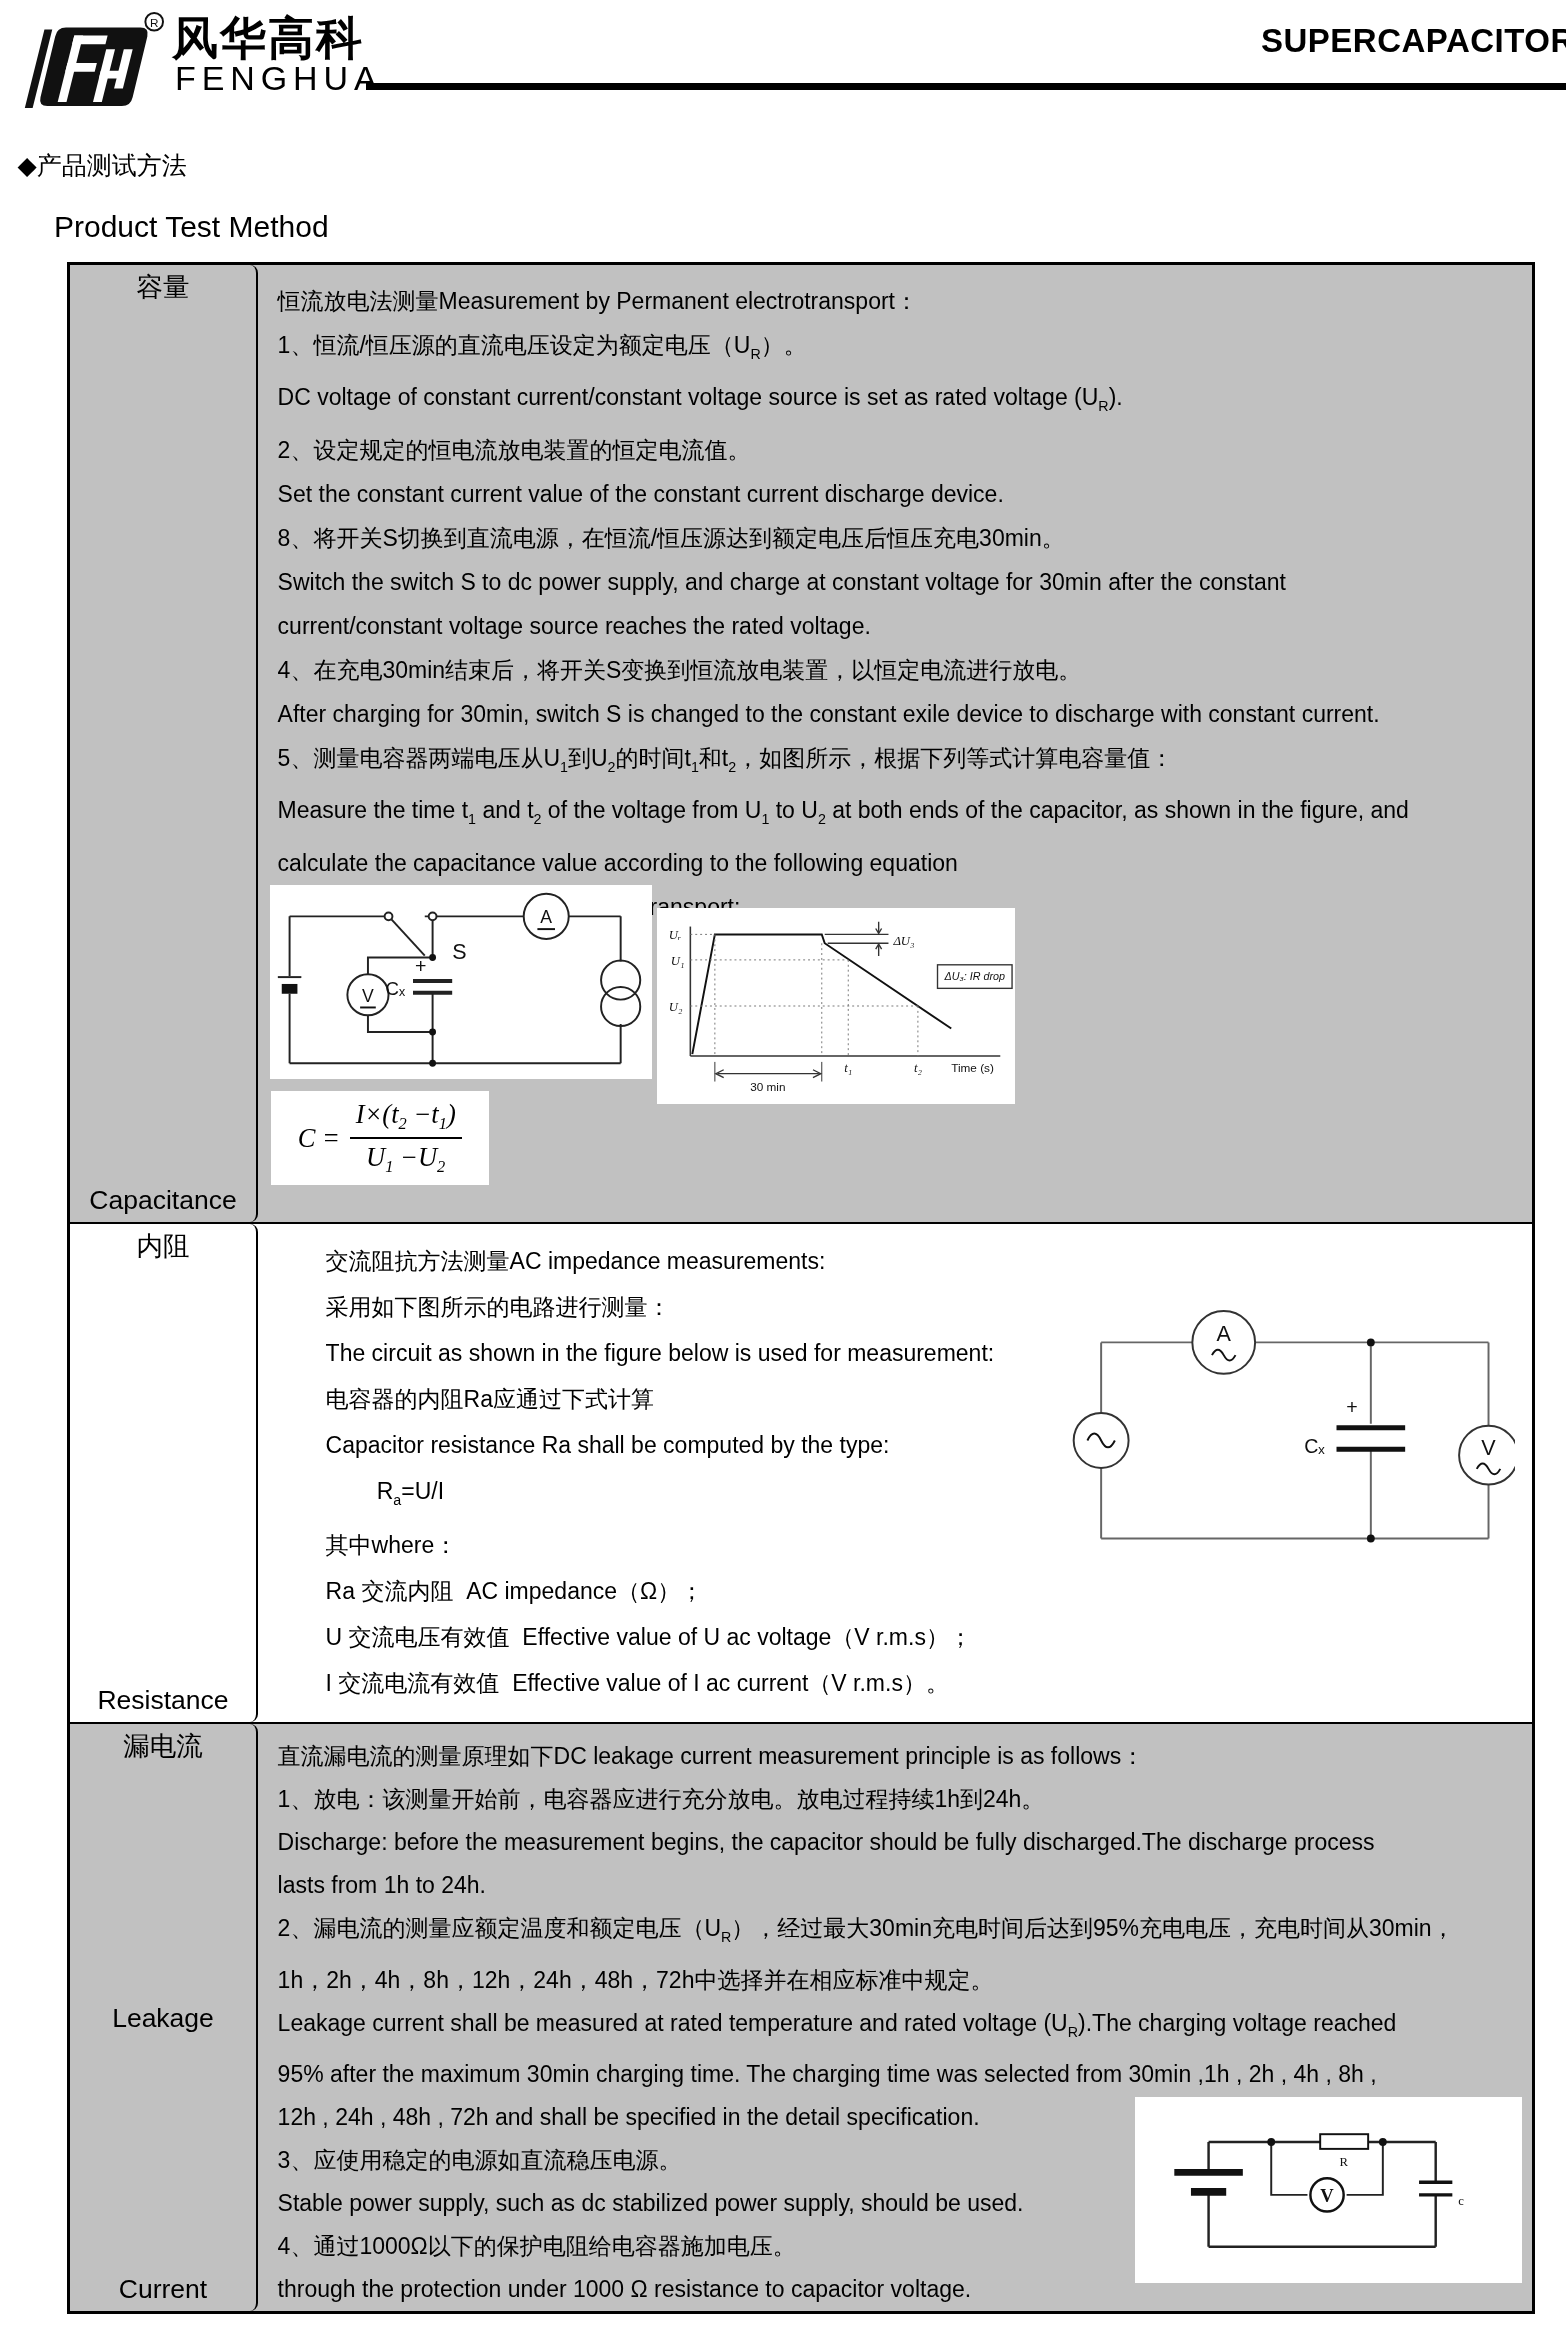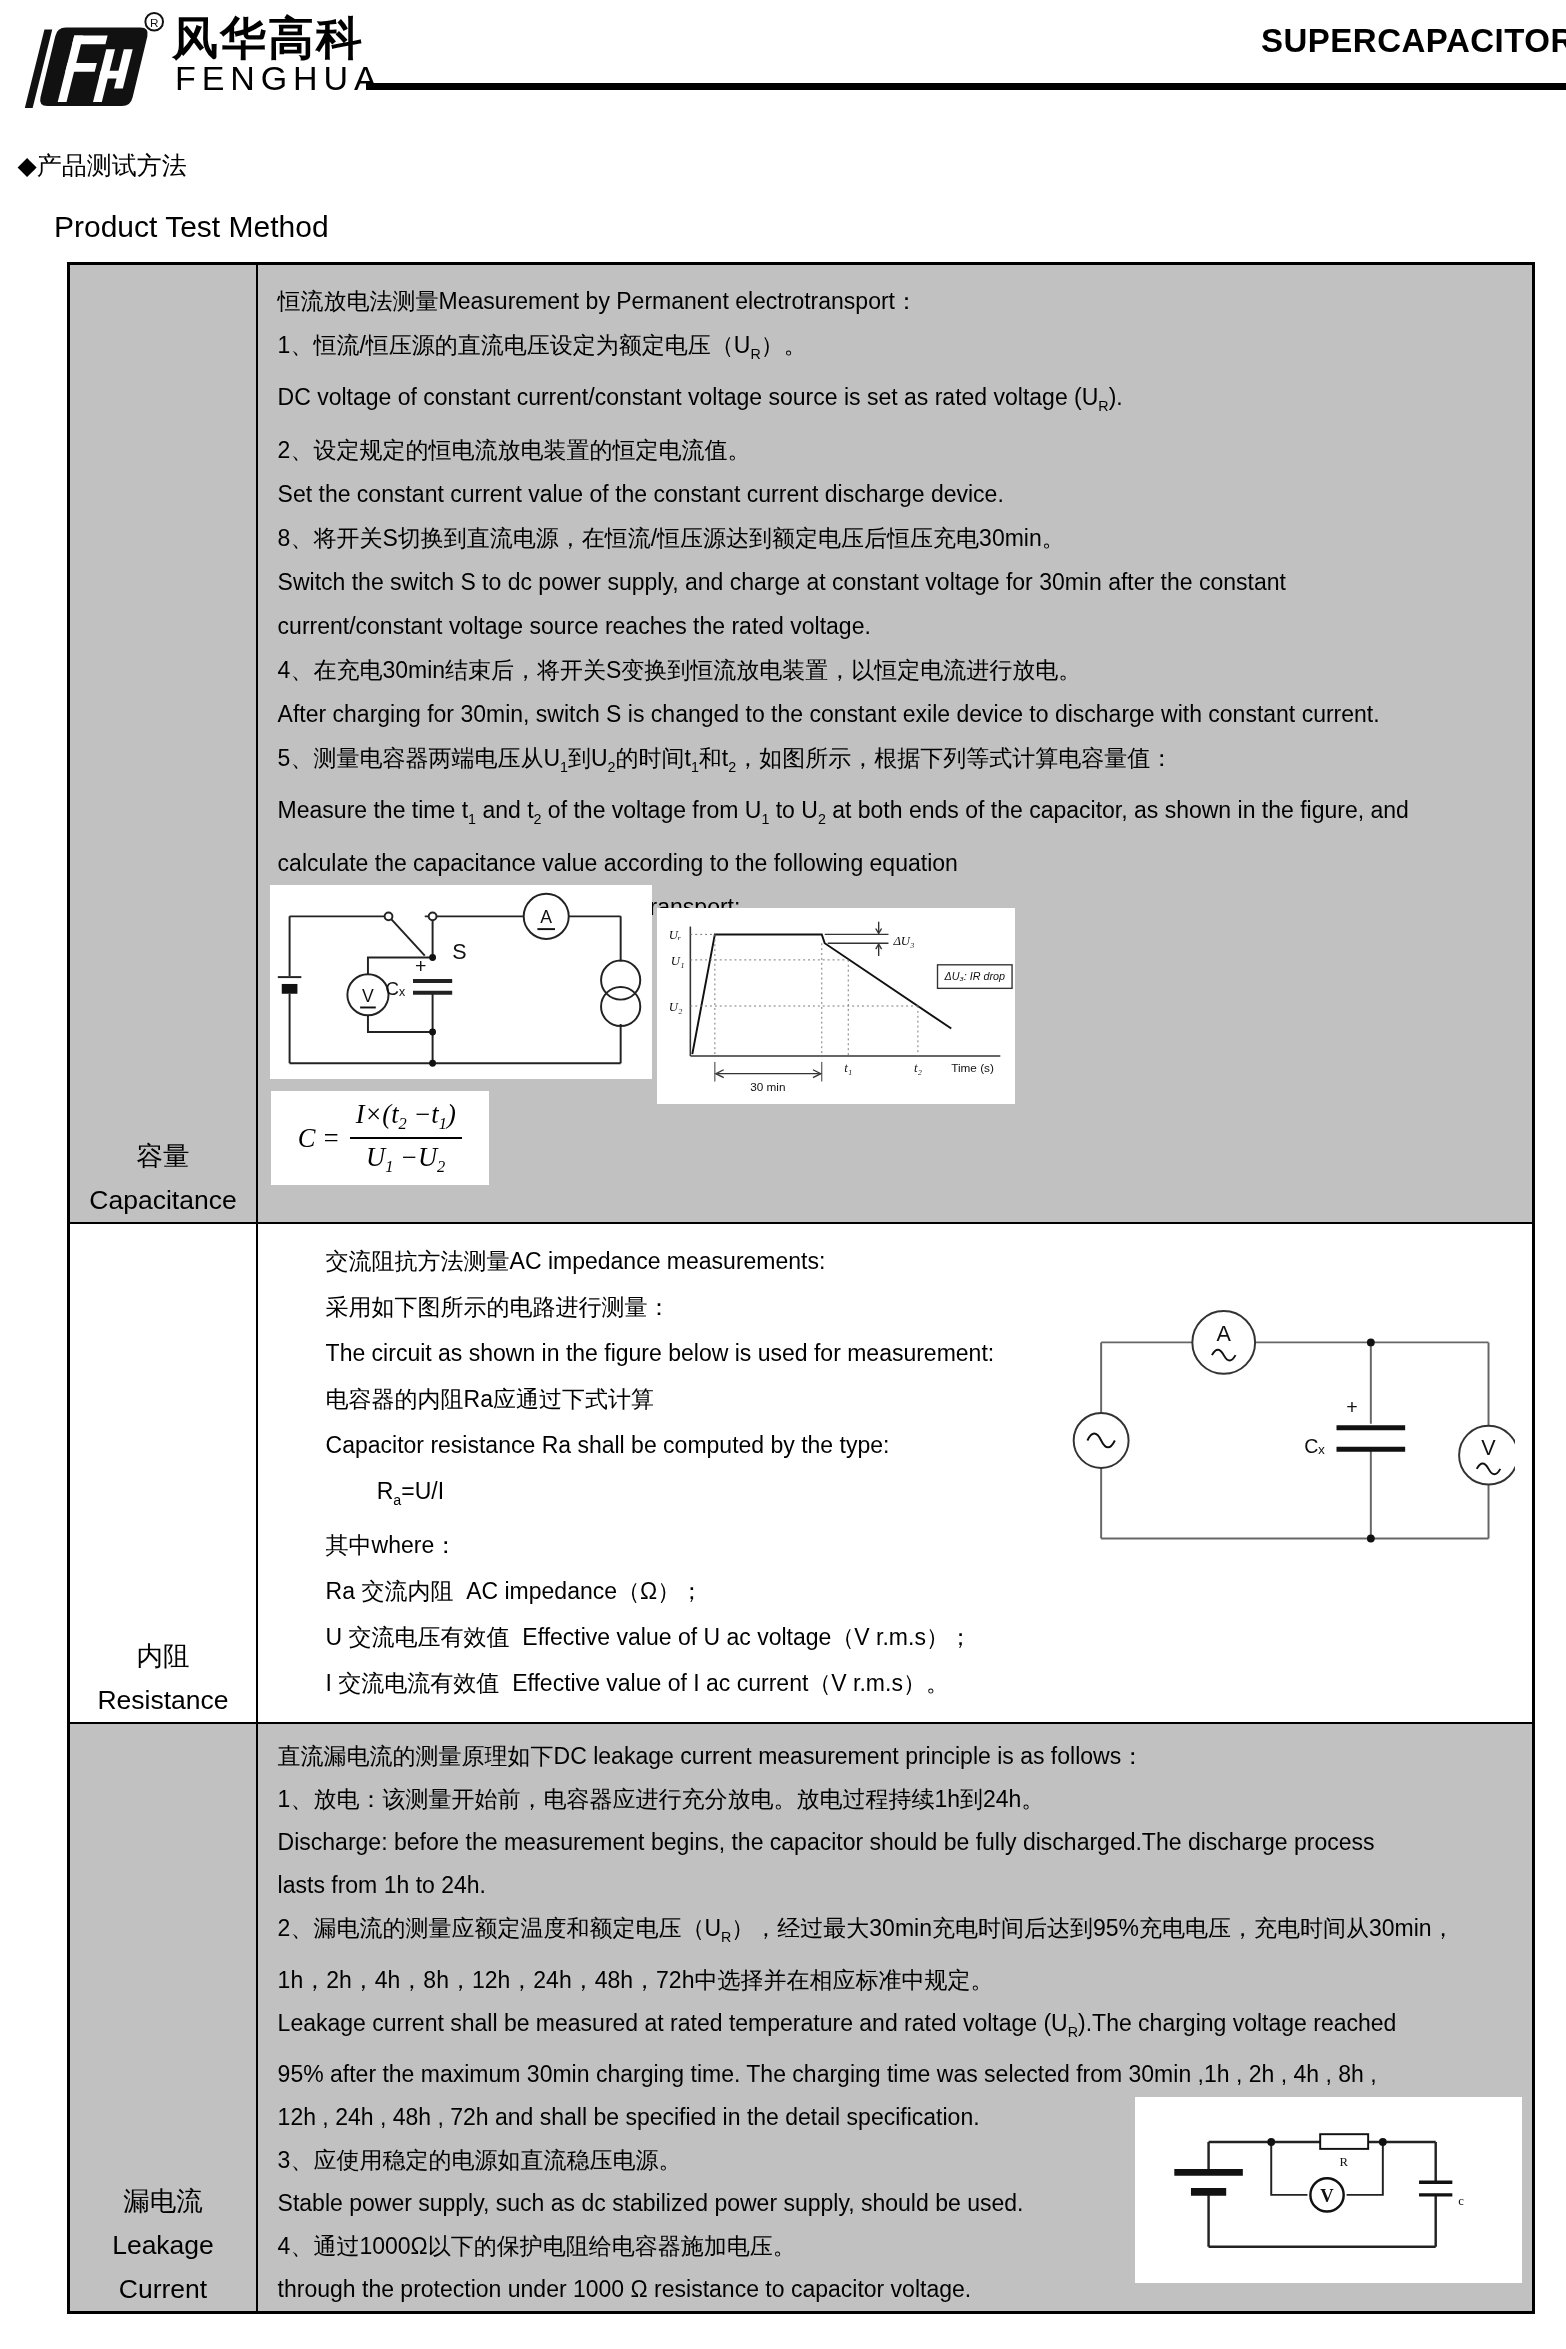--- a/index.html
+++ b/index.html
@@ -17,22 +17,22 @@
   .title-cn{position:absolute;left:17.6px;top:149px;font-size:25px;}
   .title-en{position:absolute;left:54px;top:210px;font-size:30px;}
   
   .test-table{position:absolute;left:67px;top:262px;width:1468px;border:3.9px solid #000;box-sizing:border-box;background:#fff;}
   .trow{display:flex;box-sizing:border-box;}
   .trow + .trow{border-top:2.9px solid #000;}
   .row-cap{height:957px;background:#c1c1c1;}
   .row-res{height:500px;background:#ffffff;}
   .row-leak{height:589px;background:#c1c1c1;}
   .lcell{width:188px;flex:0 0 188px;border-right:2.9px solid #000;box-sizing:border-box;
-         display:flex;flex-direction:column;justify-content:flex-end;align-items:center;
-         font-size:26.5px;line-height:44px;text-align:center;}
+         display:flex;flex-direction:column;justify-content:space-between;align-items:center;
+         font-size:26.5px;line-height:44px;text-align:center;border-radius:8px;}
   .ccell{flex:1 1 auto;position:relative;box-sizing:border-box;padding:13.7px 0 0 19.6px;overflow:hidden;}
   .lines .line{font-size:23px;line-height:44px;white-space:pre-wrap;}
   .row-res .lines .line{line-height:46px;margin-left:48px;}
   .row-leak .ccell{padding-top:11px;}
   .row-leak .lines .line{line-height:43px;}
   .line sub, .frac sub, .lcell sub{font-size:.62em;}
   
   .whitebox{position:absolute;background:#fff;}
   .box-circuit1{left:11.8px;top:620px;width:382px;height:194px;}
   .box-graph{left:399px;top:643px;width:358px;height:196px;}

